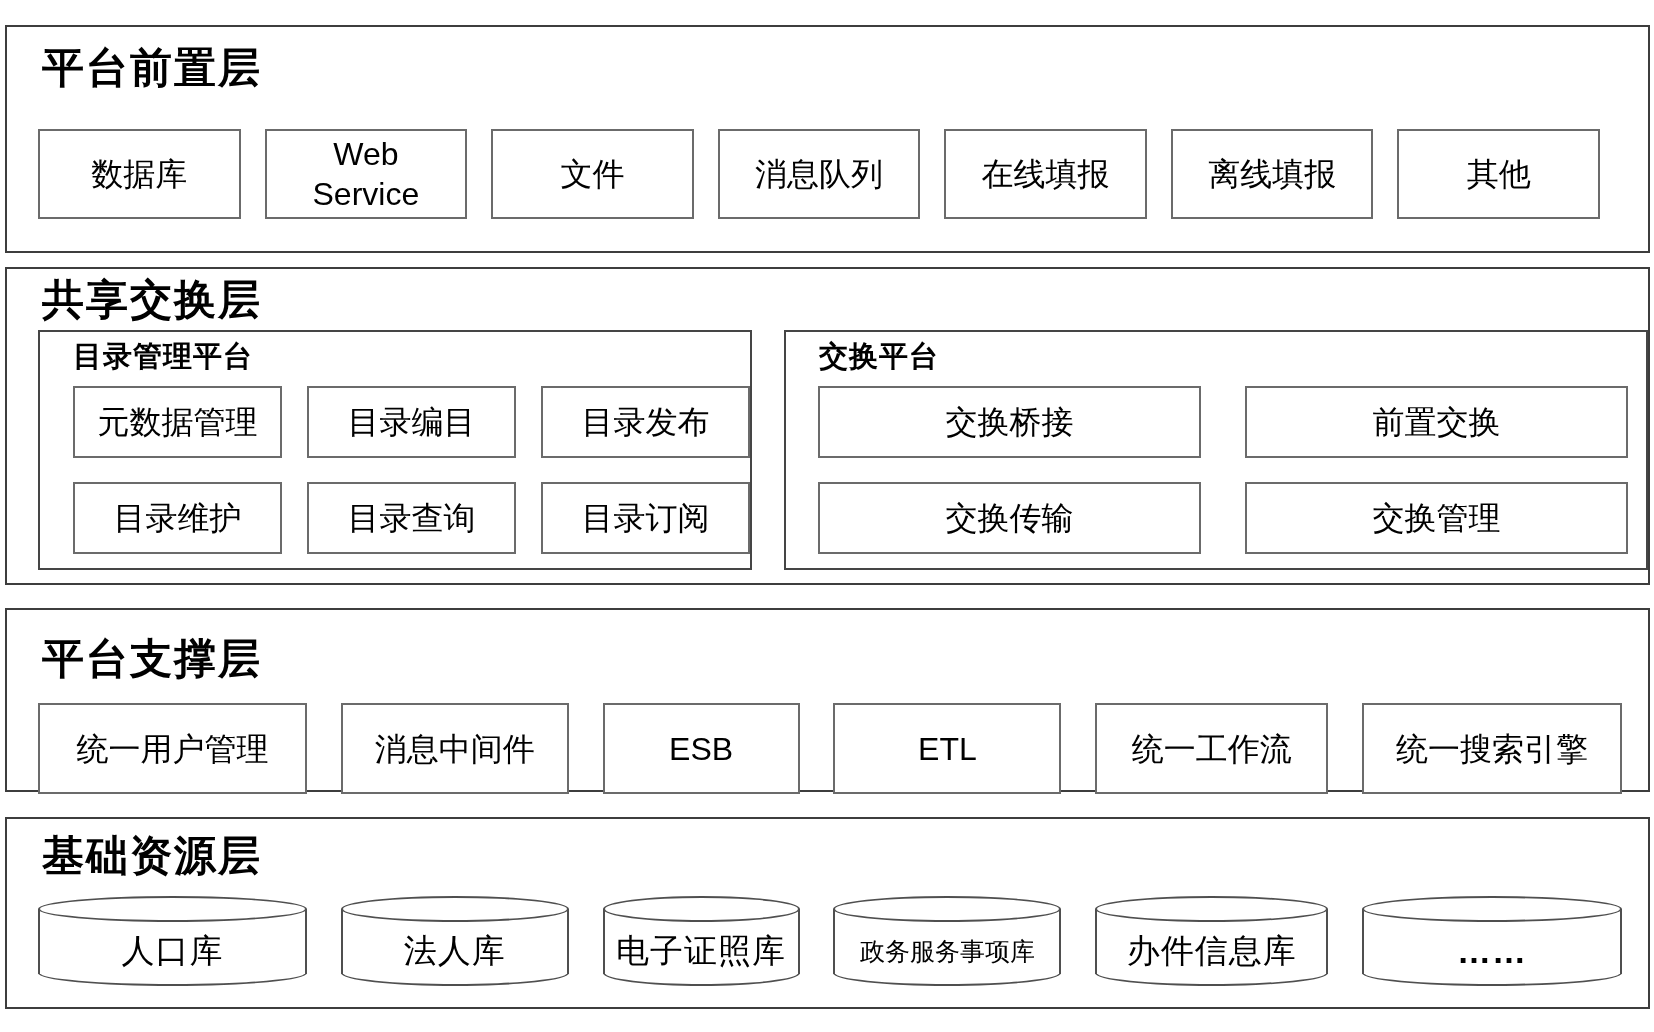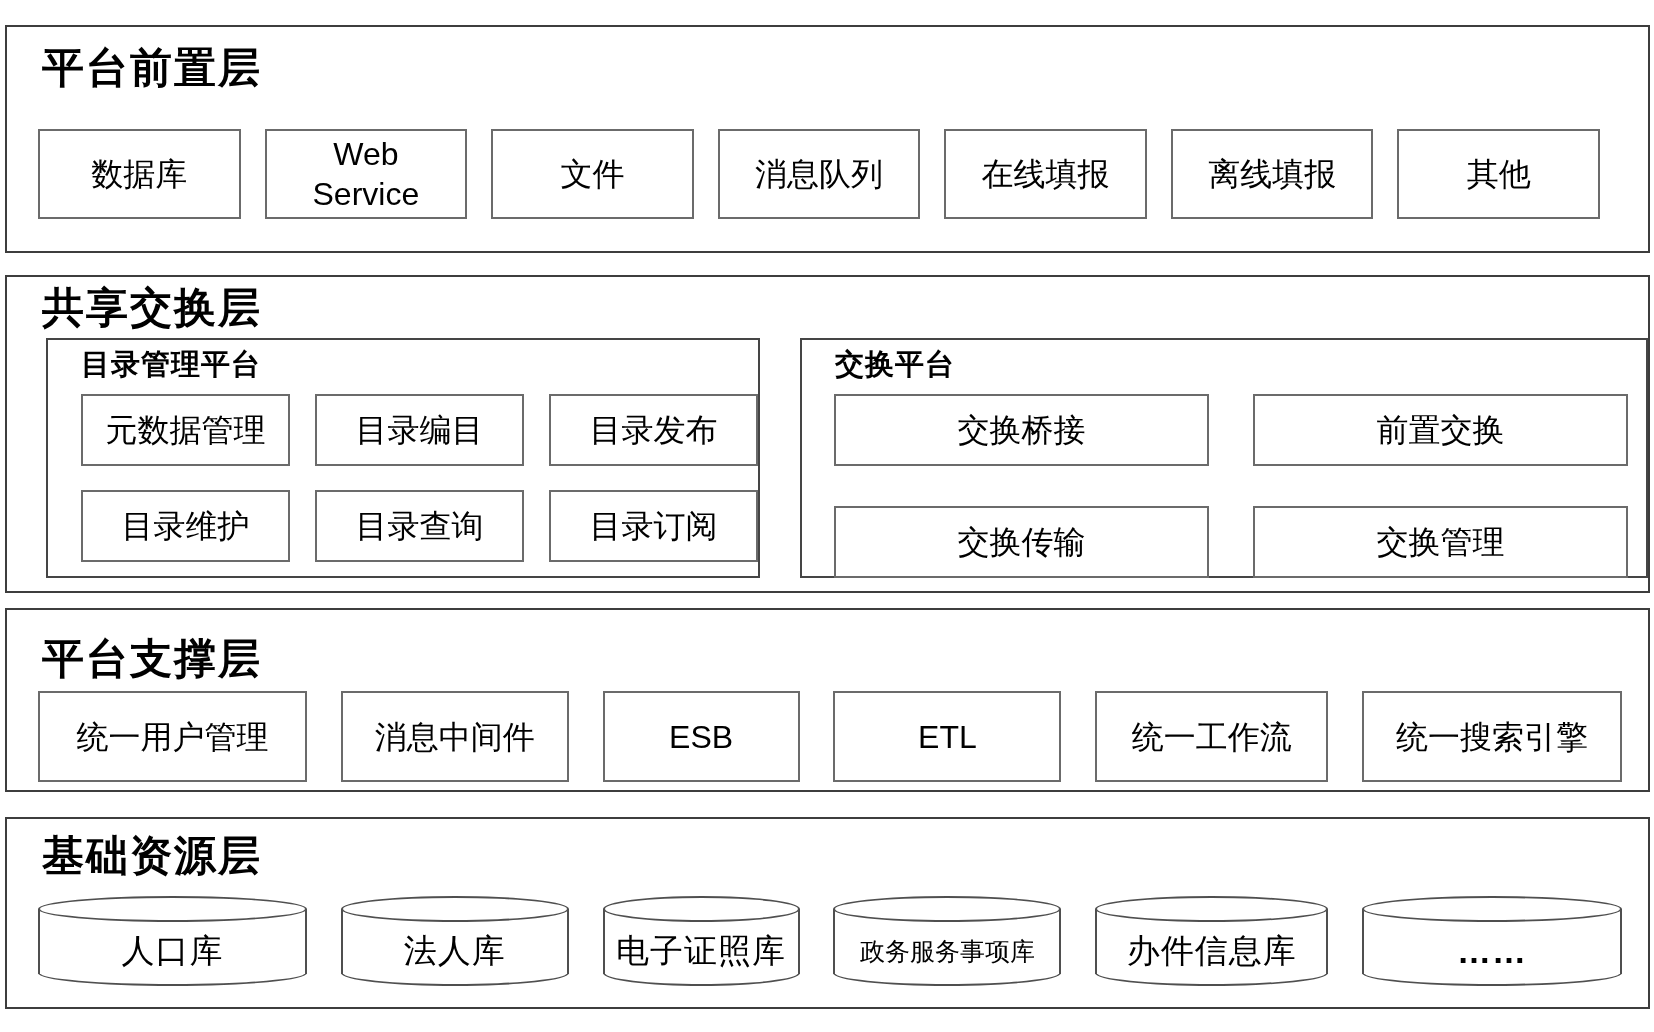--- a/index.html
+++ b/index.html
@@ -28,44 +28,43 @@
   #layer-front{top:25px;height:228px;padding-top:16px;}
   #layer-front .row{
     display:flex;gap:24px;padding:0 48px 0 31px;margin-top:36px;
   }
   .item-box{
     flex:1;height:90px;border:2px solid var(--inner-border);
     display:flex;align-items:center;justify-content:center;text-align:center;
     font-size:32px;line-height:1.25;padding:0 24px;background:var(--background);
   }
   
-  #layer-exchange{top:275px;height:318px;padding-top:6px;}
+  #layer-exchange{top:267px;height:318px;padding-top:6px;}
   #layer-exchange .sub-row{
     display:flex;gap:32px;padding-left:31px;margin-top:5px;
   }
   .sub-box{
     height:240px;border:2px solid var(--sub-border);background:var(--background);
     padding:6px 0 0 0;
-    margin-left:8px;
   }
   .sub-box.catalog{width:755px;}
   .sub-box.swap{width:917px;}
   .sub-title{
     font-size:29px;font-weight:700;line-height:36px;margin-left:33px;letter-spacing:1px;
   }
   .sub-grid{display:grid;margin-top:12px;}
   .catalog .sub-grid{grid-template-columns:repeat(3,209px);gap:24px 25px;padding-left:33px;}
-  .swap .sub-grid{grid-template-columns:repeat(2,1fr);gap:40px 44px;padding:0 18px 16px 32px;}
+  .swap .sub-grid{grid-template-columns:repeat(2,1fr);gap:24px 44px;padding:0 18px 16px 32px;}
   .sub-grid .item-box{height:72px;flex:none;padding:0 10px;}
   
   #layer-support{top:608px;height:184px;padding-top:24px;}
   .cols{
     display:flex;justify-content:space-between;padding:0 26px 0 31px;
   }
-  #layer-support .cols{margin-top:7px;}
+  #layer-support .cols{margin-top:19px;}
   #layer-support .item-box{flex:none;height:91px;padding:0 10px;}
   .col:nth-child(1){width:269px;}
   .col:nth-child(2){width:228px;}
   .col:nth-child(3){width:197px;}
   .col:nth-child(4){width:228px;}
   .col:nth-child(5){width:233px;}
   .col:nth-child(6){width:260px;}
   
   #layer-resource{top:817px;height:192px;padding-top:12px;}
   #layer-resource .cols{margin-top:15px;}

